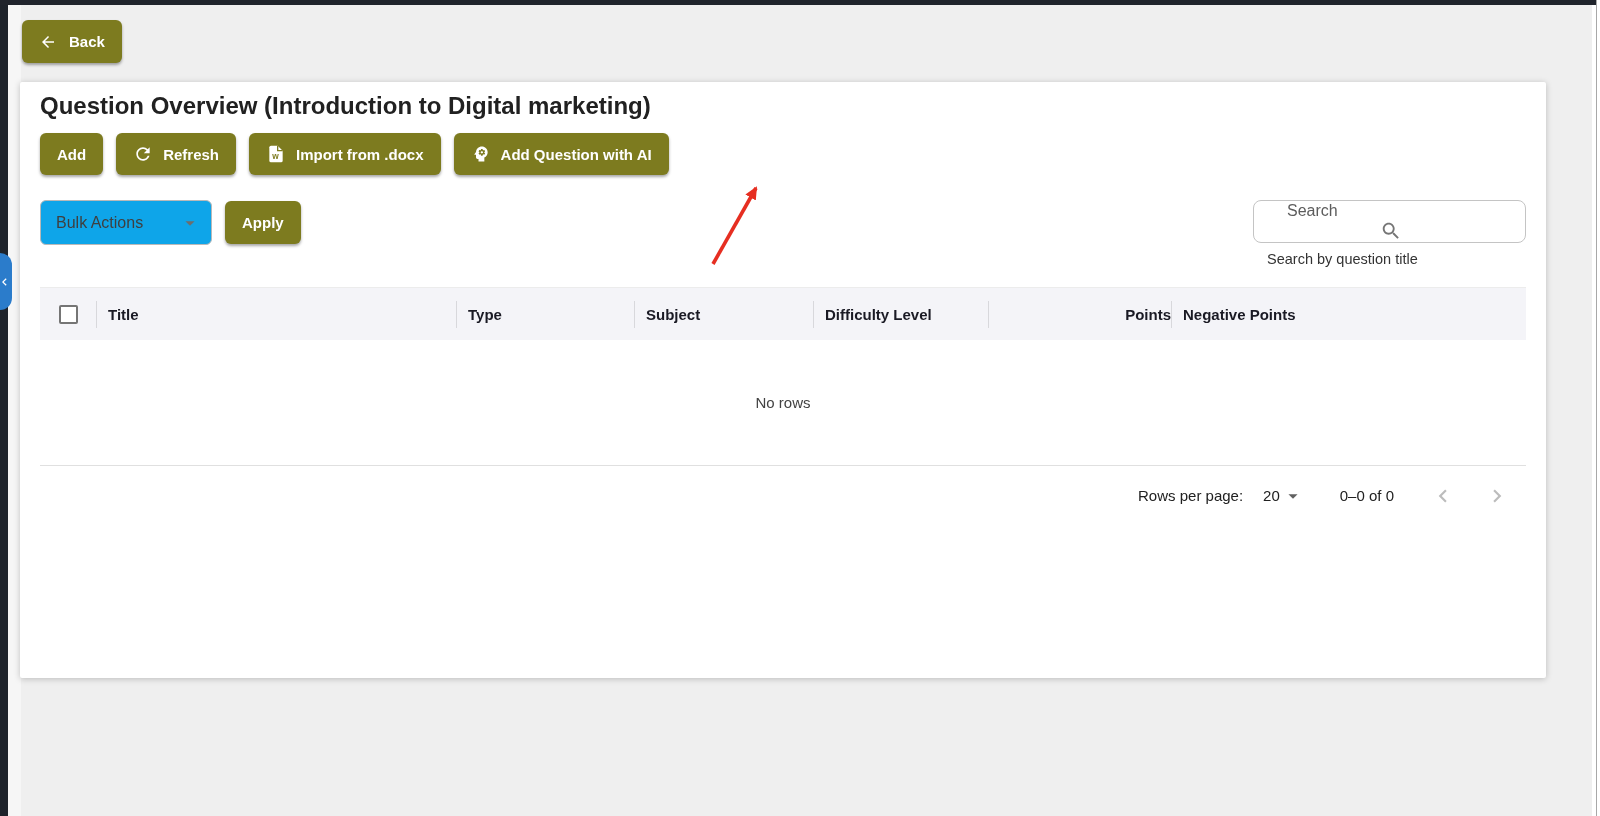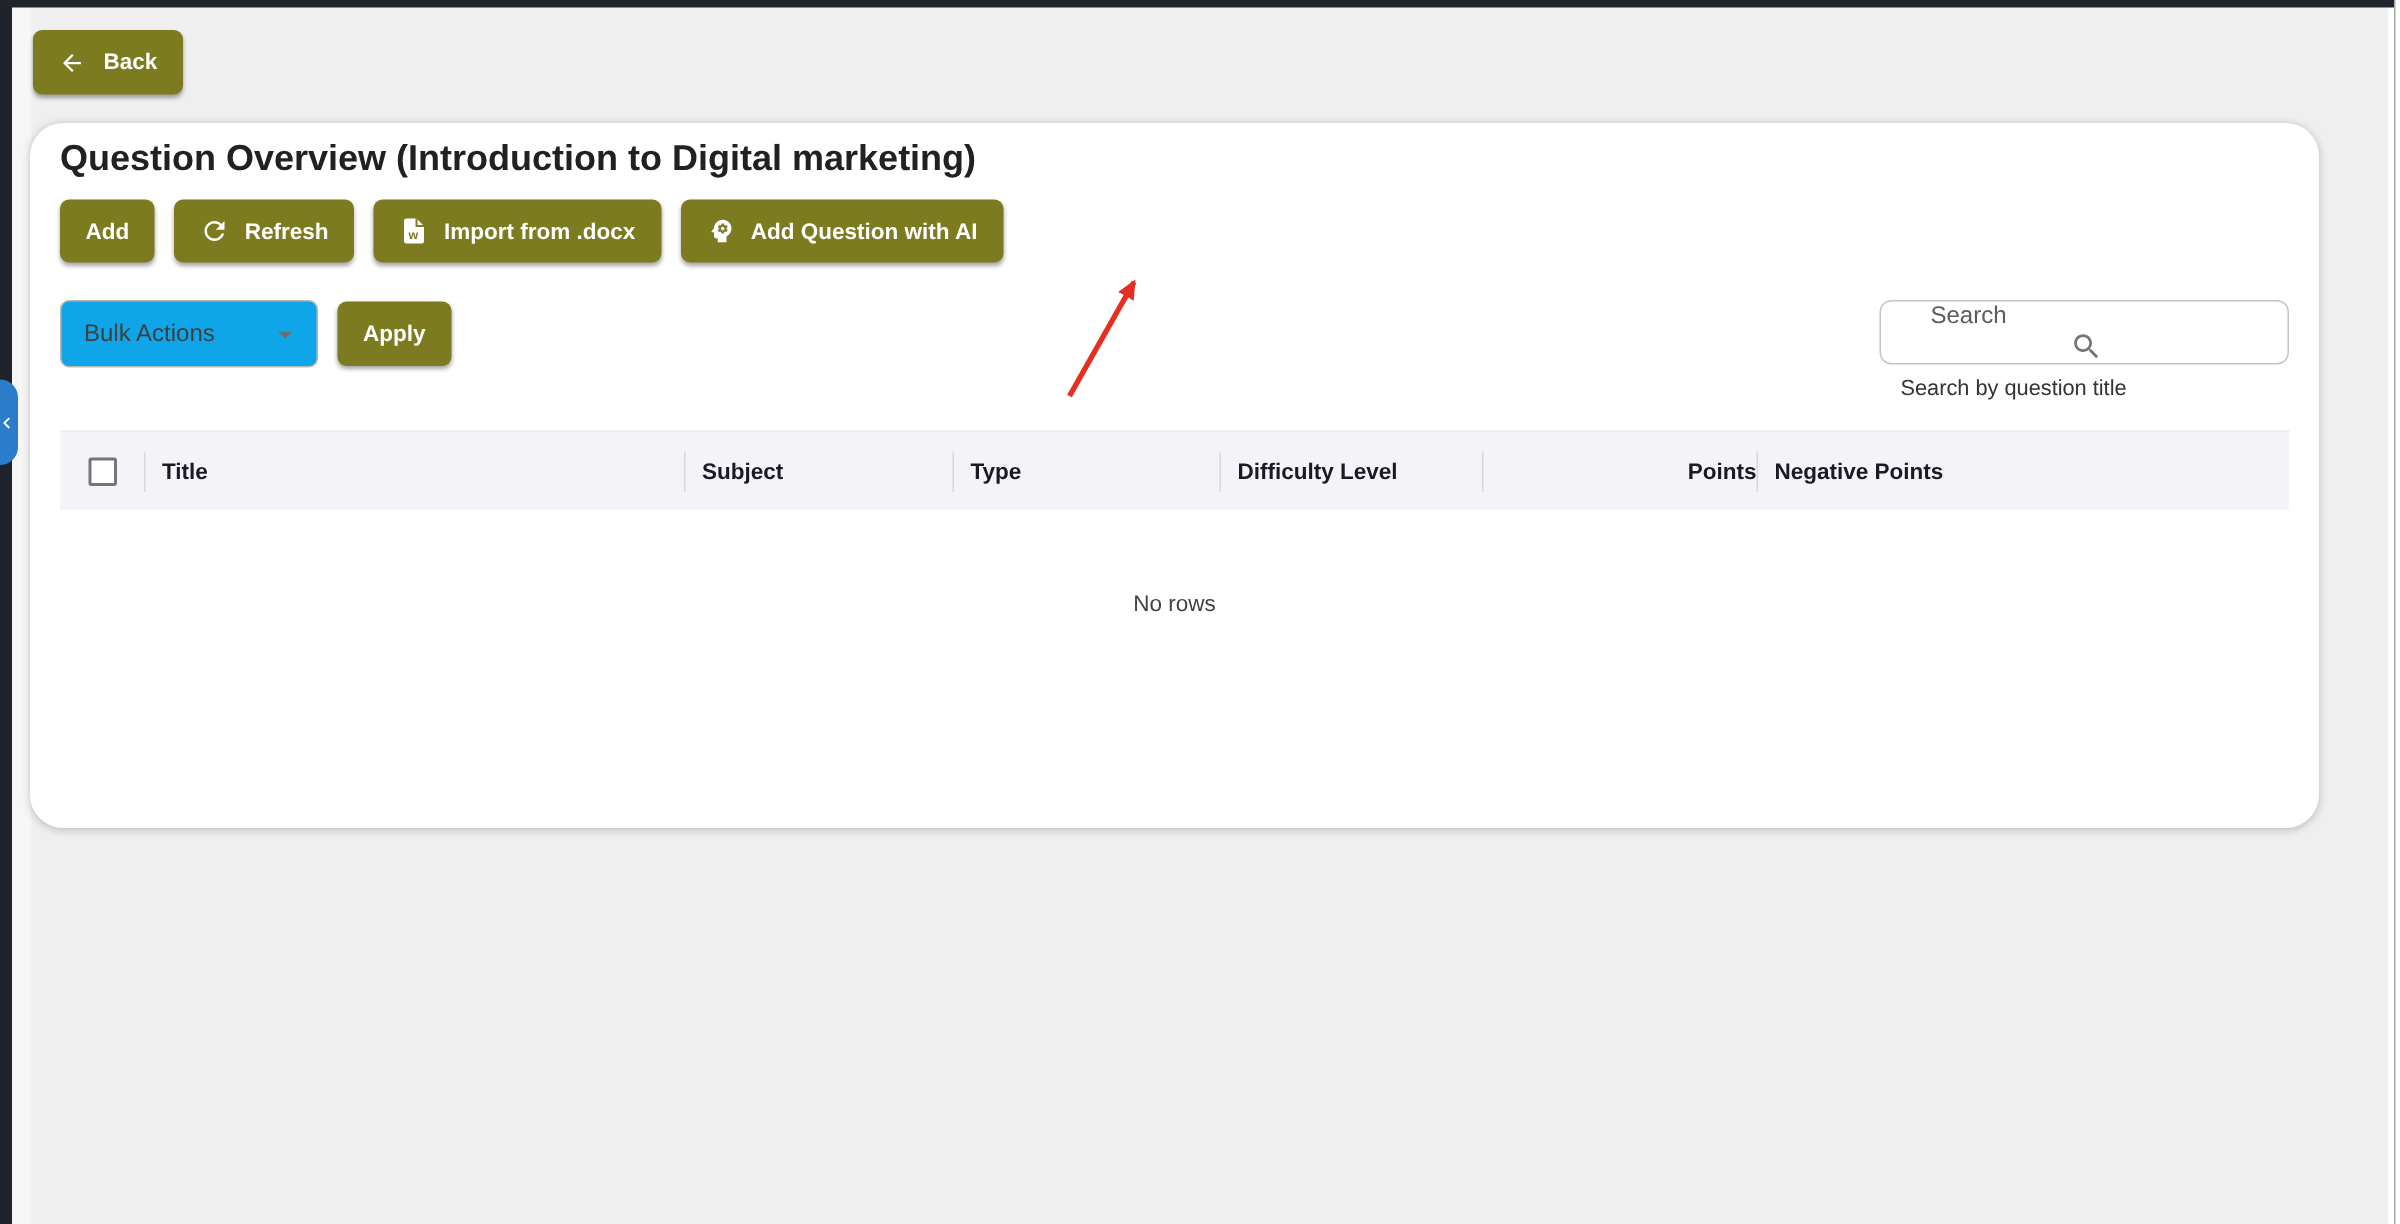--- a/index.html
+++ b/index.html
@@ -19,22 +19,22 @@
 
   .btn { display:inline-flex; align-items:center; justify-content:center; gap:10px;
     background:#7d7b1f; color:#ffffff; font-weight:bold; font-size:15px; border:none;
     border-radius:6px; height:42px; padding:0 17px; cursor:pointer;
     box-shadow:0 2px 3px rgba(0,0,0,0.35); font-family:"Liberation Sans", sans-serif; }
   .btn svg { width:20px; height:20px; fill:#ffffff; flex:0 0 auto; }
 
   .back-btn { position:absolute; left:22px; top:20px; height:43px; z-index:3; gap:12px; }
   .back-btn svg { width:18px; height:18px; }
 
-  .card { position:absolute; left:20px; top:82px; width:1526px; height:470px; background:#ffffff;
-    border-radius:22px; box-shadow:0 1px 6px rgba(0,0,0,0.22); z-index:2; }
+  .card { position:absolute; left:20px; top:82px; width:1526px; height:596px; background:#ffffff;
+    border-radius:2px; box-shadow:0 1px 6px rgba(0,0,0,0.22); z-index:2; }
 
   .card-title { position:absolute; left:20px; top:10px; font-size:24px; font-weight:bold; color:#212121; }
 
   .toolbar { position:absolute; left:20px; top:51px; display:flex; gap:13px; }
 
   .bulk-select { position:absolute; left:20px; top:118px; width:172px; height:45px; background:#0ea5e9;
     border:1px solid #b9b9b9; border-radius:6px; display:flex; align-items:center; padding:0 10px 0 15px;
     cursor:pointer; }
   .bulk-select .label { font-size:16px; color:#3f3f3f; flex:1; }
   .bulk-select svg { width:22px; height:22px; fill:#6d6d6d; }
@@ -154,46 +154,62 @@
   <div class="search-helper">Search by question title</div>
 
   <div class="table-header">
     <div class="th th-checkbox">
       <span class="cb"></span>
     </div>
     <div class="th th-title">
       <span class="sep"></span>
       <span>Title</span>
     </div>
+    <div class="th th-type">
+      <span class="sep"></span>
+      <span>Type</span>
+    </div>
     <div class="th th-subject">
       <span class="sep"></span>
       <span>Subject</span>
-    </div>
-    <div class="th th-type">
-      <span class="sep"></span>
-      <span>Type</span>
     </div>
     <div class="th th-difficulty">
       <span class="sep"></span>
       <span>Difficulty Level</span>
     </div>
     <div class="th th-points">
       <span class="sep"></span>
       <span>Points</span>
     </div>
     <div class="th th-negative">
       <span class="sep"></span>
       <span>Negative Points</span>
     </div>
   </div>
 
   <div class="table-body">
     <span class="no-rows">No rows</span>
   </div>
 
+  <div class="pagination">
+    <span class="rpp-label">Rows per page:</span>
+    <div class="rpp-select">
+      <span class="rpp-value">20</span>
+      <svg viewBox="0 0 24 24">
+          <path d="M7 10l5 5 5-5z"></path>
+        </svg>
+    </div>
+    <span class="range-label">0–0 of 0</span>
+    <svg class="page-chevron prev" viewBox="0 0 24 24">
+        <path d="M15.41 7.41L14 6l-6 6 6 6 1.41-1.41L10.83 12z"></path>
+      </svg>
+    <svg class="page-chevron next" viewBox="0 0 24 24">
+        <path d="M10 6L8.59 7.41 13.17 12l-4.58 4.59L10 18l6-6z"></path>
+      </svg>
+  </div>
 </div>
 
 <svg class="red-arrow" viewBox="0 0 72 100">
   <defs>
     <marker id="ah" markerWidth="18" markerHeight="18" refX="11" refY="6" orient="auto" markerUnits="userSpaceOnUse">
       <path d="M0 0 L13 6 L0 12 z" fill="#e62e21"></path>
     </marker>
   </defs>
   <line x1="13" y1="92" x2="56" y2="16" stroke="#e62e21" stroke-width="3.6" marker-end="url(#ah)"></line>
 </svg>

